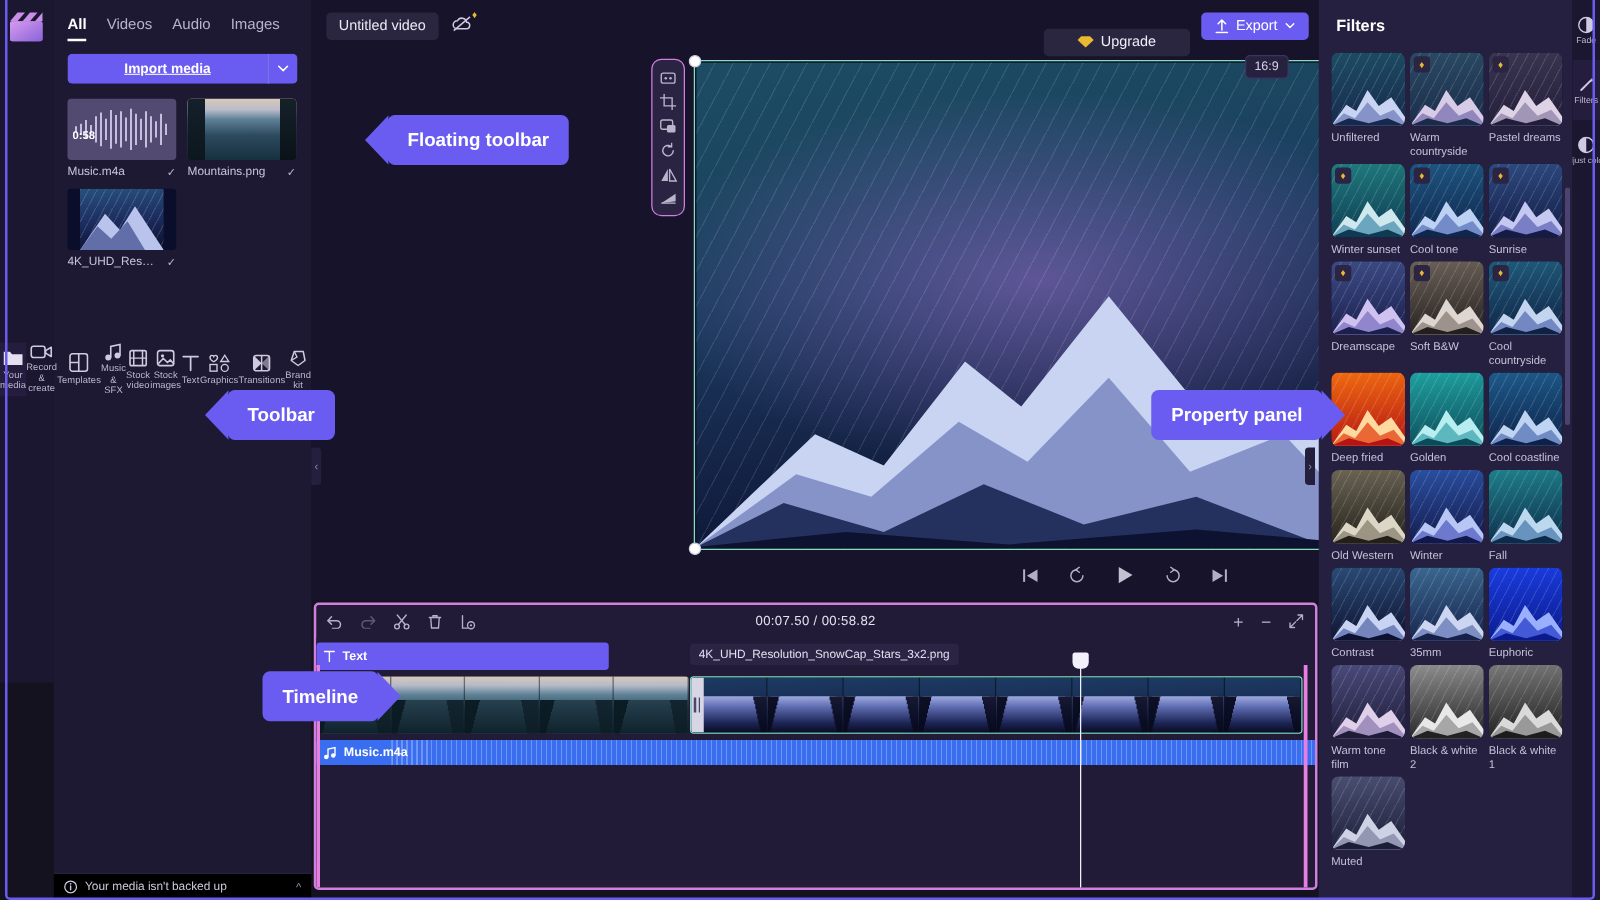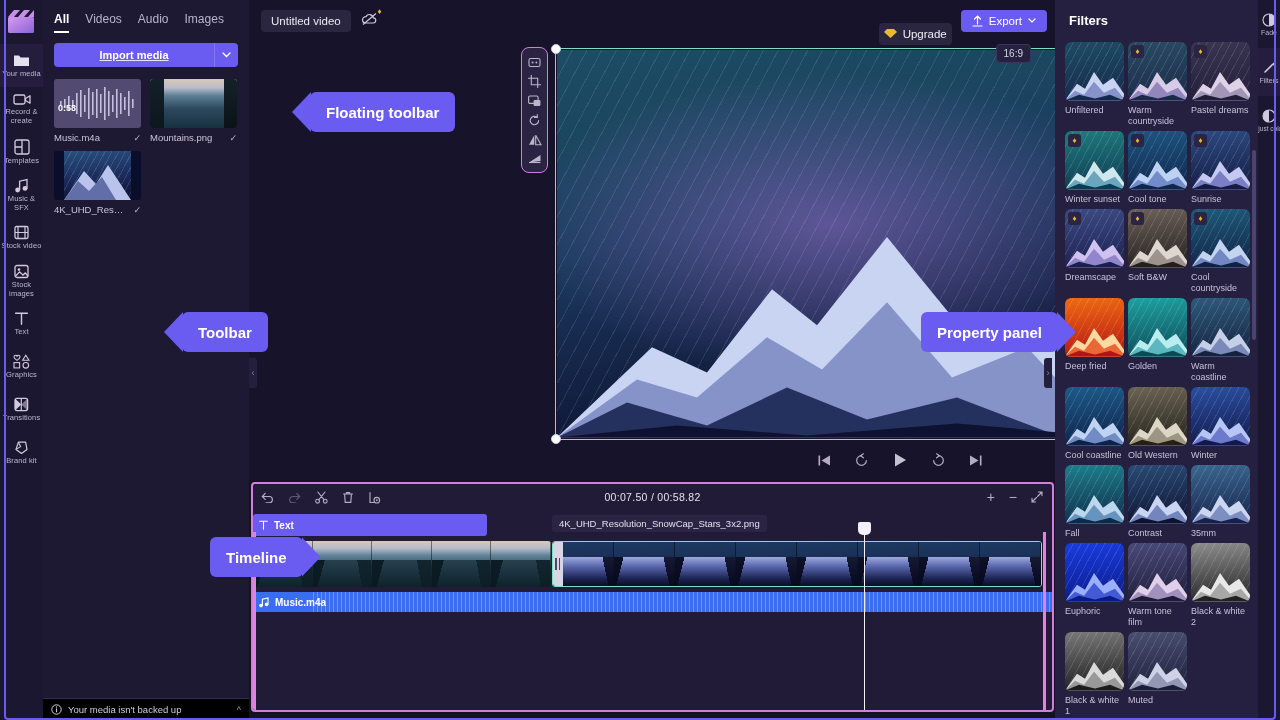--- a/index.html
+++ b/index.html
@@ -6,23 +6,23 @@
   html,body { width:1280px; height:720px; overflow:hidden; }
   body {
     background:#15121f;
     font-family:"Liberation Sans", sans-serif;
     color:#e8e6f0;
     font-size:12px;
     position:relative;
   }
   
   #left-rail {
-    position:absolute; left:0; top:0; width:43px; height:720px;
+    position:absolute; left:0; top:0; width:43px; height:546px;
     background:#1c1730;
-    display:flex; flex-direction:column; align-items:center;
+    display:flex; flex-direction:row; align-items:center;
     padding-top:44px;
     z-index:5;
   }
   .rail-item {
     width:43px; min-height:43px;
     display:flex; flex-direction:column; align-items:center; justify-content:center;
     gap:2px; padding:5px 0 4px 0; cursor:pointer;
     color:#cfcadf;
   }
   .rail-item .rail-label {
@@ -107,21 +107,21 @@
   }
   #cloud-off { margin-left:10px; position:relative; cursor:pointer; }
   .crown-badge {
     position:absolute; right:-4px; top:-5px; font-size:8px; color:#e8b931;
   }
   #topbar-right {
     margin-left:auto; display:flex; align-items:center; gap:9px; padding-right:8px;
   }
   #upgrade-btn {
     display:flex; align-items:center; gap:6px; background:#2b2640;
-    border-radius:4px; padding:5px 5px; font-size:11.5px; cursor:pointer; color:#efedf7;margin-top:26px;
+    border-radius:4px; padding:5px 27px; font-size:11.5px; cursor:pointer; color:#efedf7;margin-top:26px;
   }
   #export-btn {
     display:flex; align-items:center; gap:6px; background:#6a5cf0;
     border-radius:4px; padding:5px 11px; font-size:11.5px; cursor:pointer; color:#fff;
   }
   
   #video-canvas {
     position:absolute; left:308px; top:50px; width:686px; height:388px;
     background:#0b0e2a;
     overflow:hidden;
@@ -958,32 +958,20 @@
           <svg class="fm-peak" viewBox="0 0 59 37" preserveAspectRatio="none">
             <path d="M0 37 L12 20 L20 25 L29 8 L38 21 L48 14 L59 30 L59 37 Z" fill="#b8eef0"></path>
             <path d="M0 37 L10 27 L19 31 L29 18 L39 29 L50 24 L59 35 L59 37 Z" fill="#52b0b8" opacity=".9"></path>
             <path d="M0 37 L14 31 L30 35 L45 31 L59 37 Z" fill="#0d4a58"></path>
           </svg>
         </div>
         <div class="filter-label">Golden</div>
       </div>
       <div class="filter-item">
         <div class="filter-thumb">
-          <span class="fm-sky" style="background:linear-gradient(175deg,#2e5a7a,#14213f)"></span>
-          <span class="fm-streak"></span>
-          <svg class="fm-peak" viewBox="0 0 59 37" preserveAspectRatio="none">
-            <path d="M0 37 L12 20 L20 25 L29 8 L38 21 L48 14 L59 30 L59 37 Z" fill="#c6cfe8"></path>
-            <path d="M0 37 L10 27 L19 31 L29 18 L39 29 L50 24 L59 35 L59 37 Z" fill="#7281b4" opacity=".9"></path>
-            <path d="M0 37 L14 31 L30 35 L45 31 L59 37 Z" fill="#14213f"></path>
-          </svg>
-        </div>
-        <div class="filter-label">Warm coastline</div>
-      </div>
-      <div class="filter-item">
-        <div class="filter-thumb">
           <span class="fm-sky" style="background:linear-gradient(175deg,#1d5a8a,#0e2148)"></span>
           <span class="fm-streak"></span>
           <svg class="fm-peak" viewBox="0 0 59 37" preserveAspectRatio="none">
             <path d="M0 37 L12 20 L20 25 L29 8 L38 21 L48 14 L59 30 L59 37 Z" fill="#bfd4f2"></path>
             <path d="M0 37 L10 27 L19 31 L29 18 L39 29 L50 24 L59 35 L59 37 Z" fill="#6884c0" opacity=".9"></path>
             <path d="M0 37 L14 31 L30 35 L45 31 L59 37 Z" fill="#0e2148"></path>
           </svg>
         </div>
         <div class="filter-label">Cool coastline</div>
       </div>

